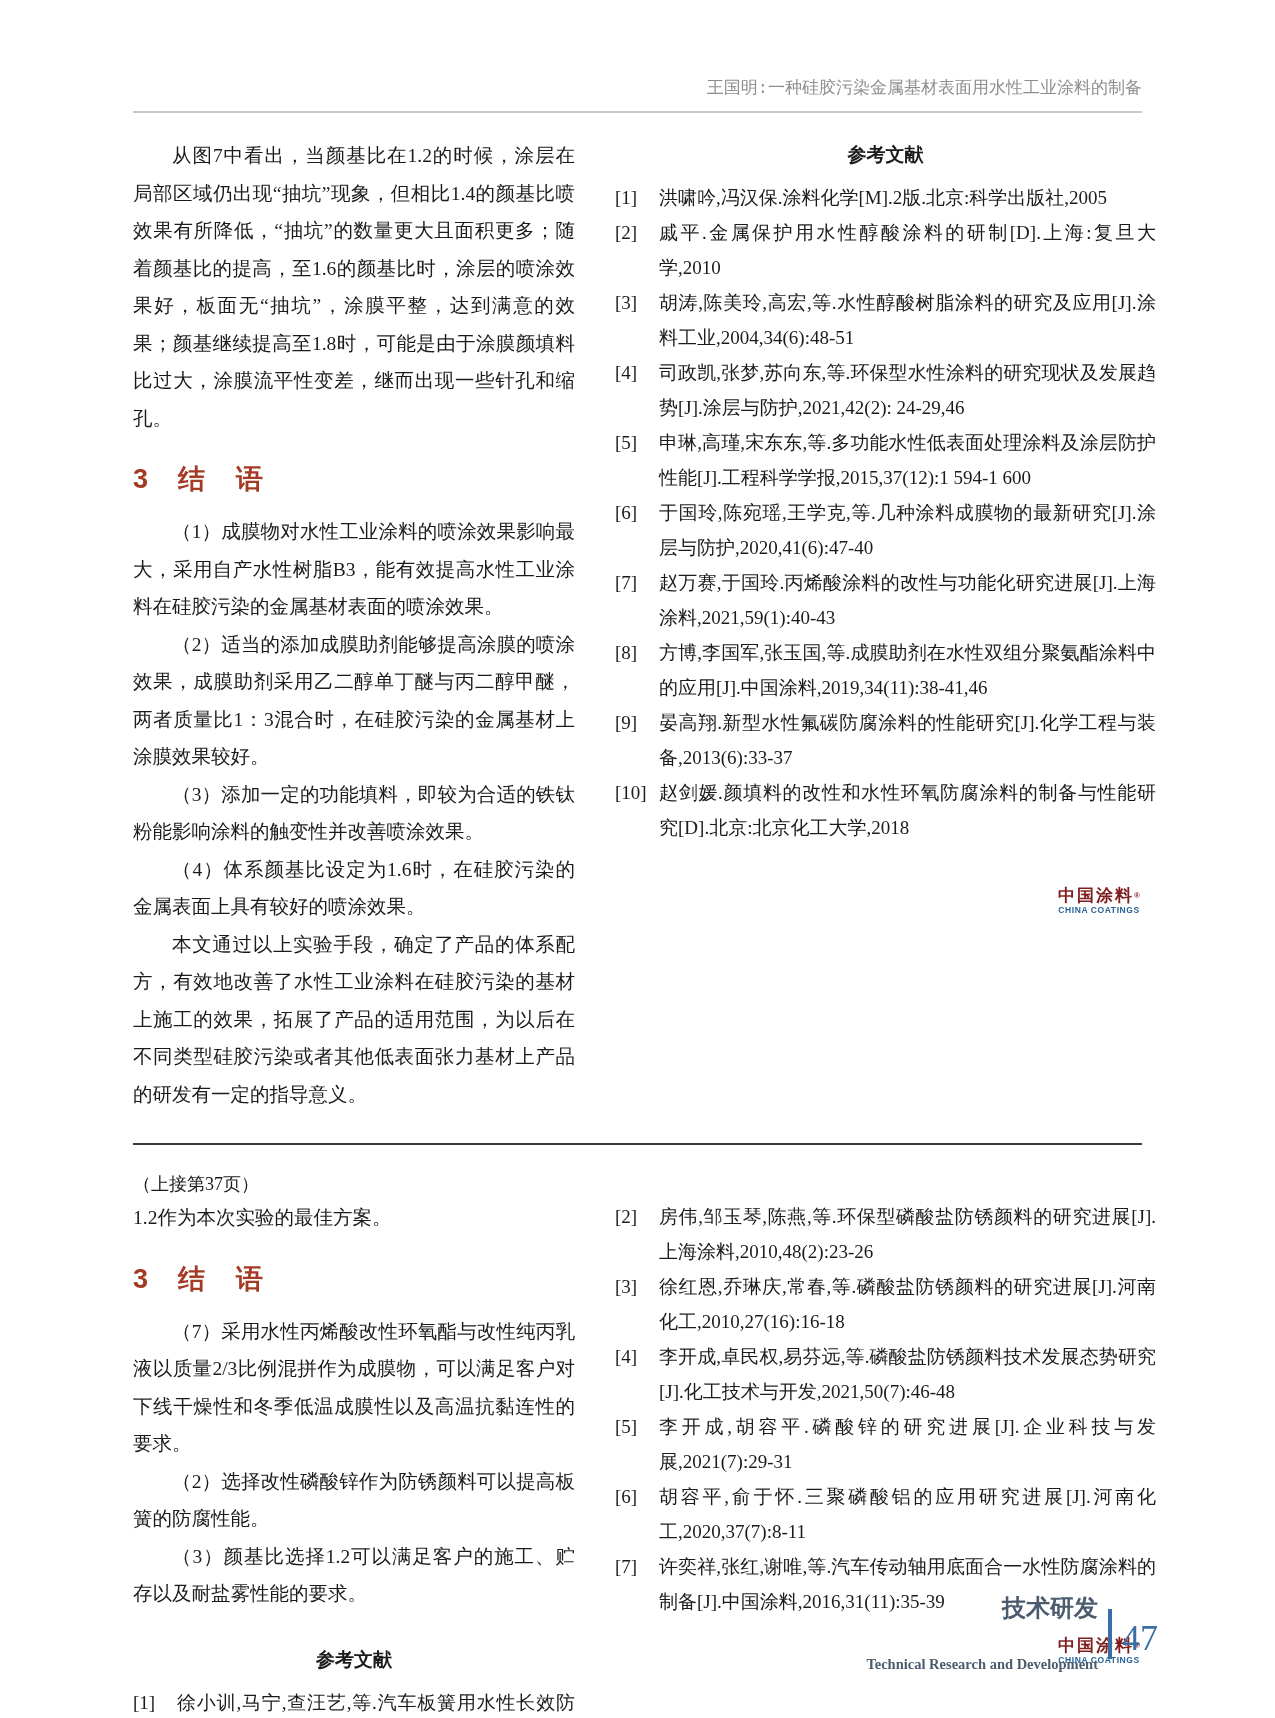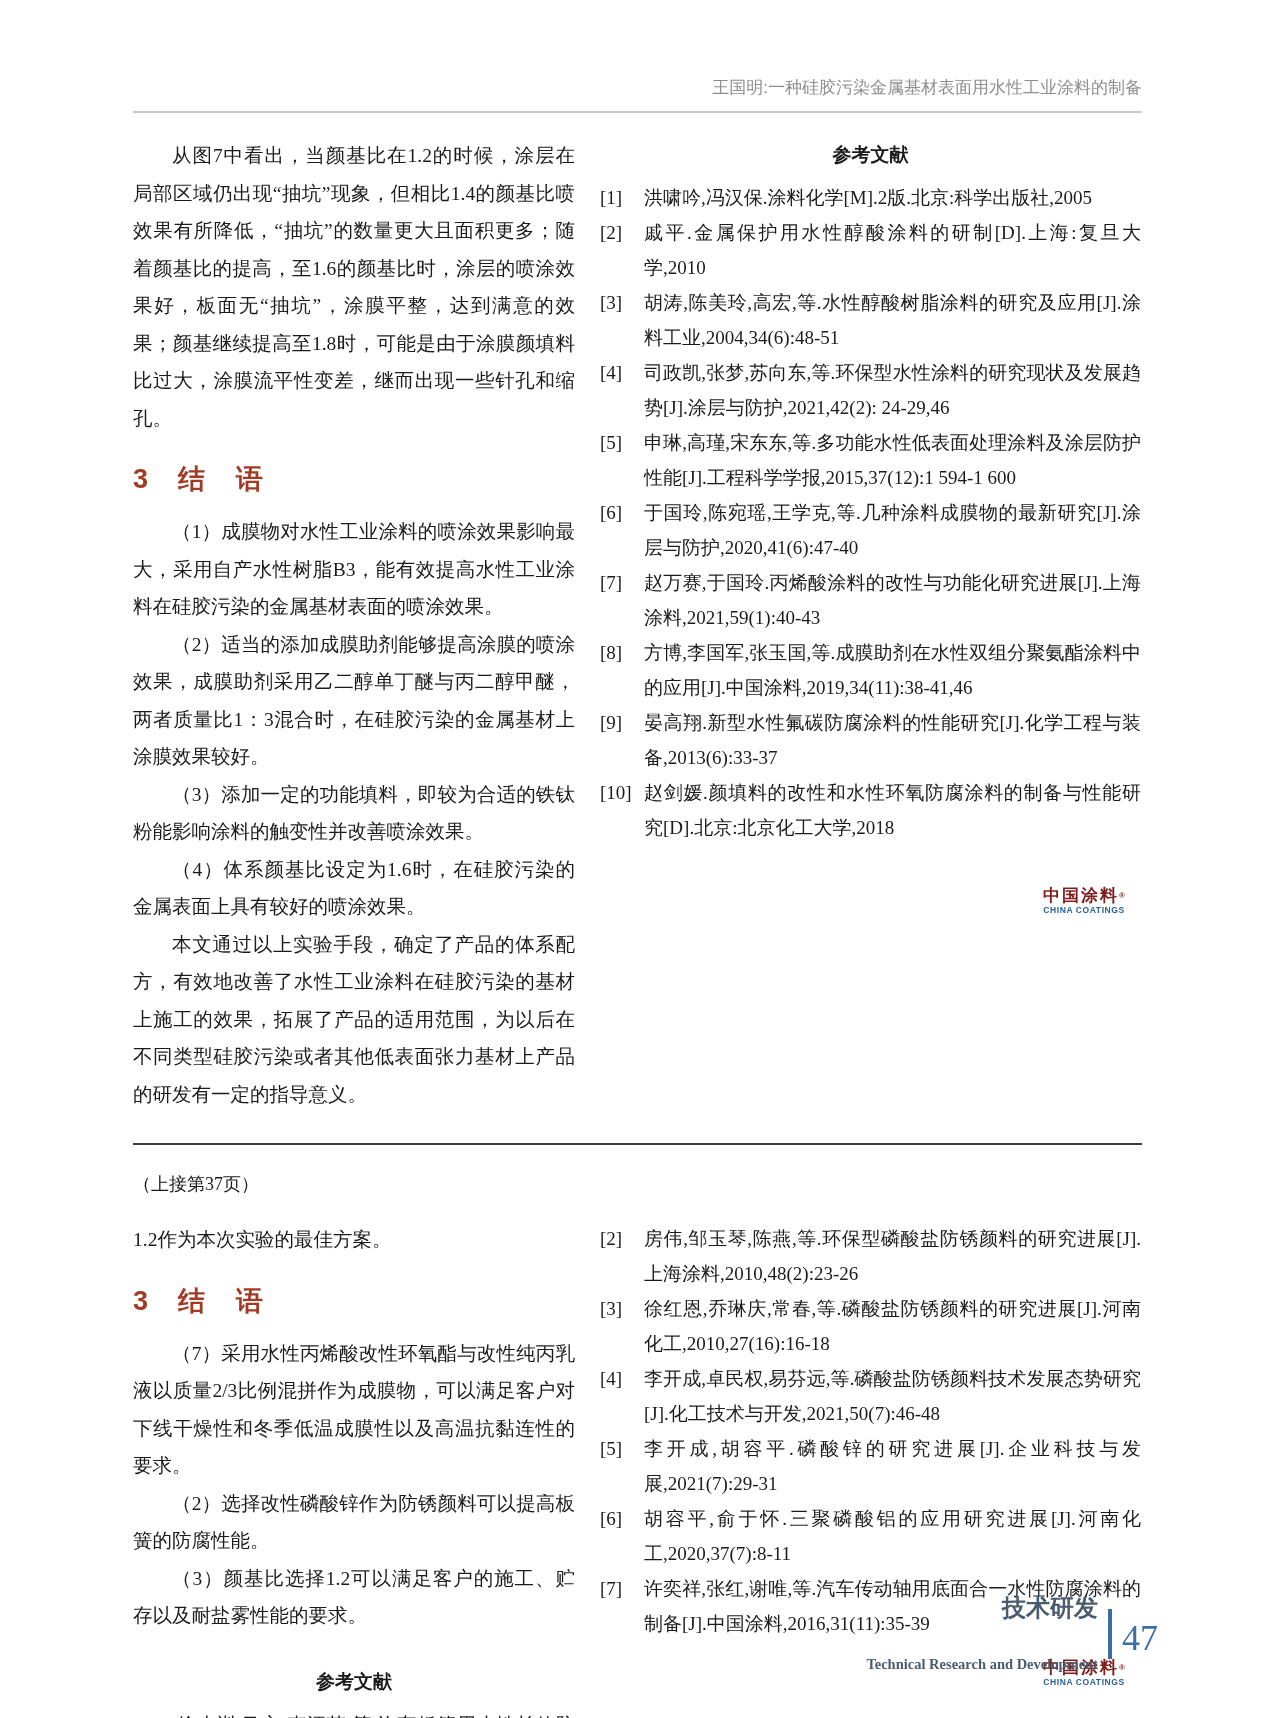--- a/index.html
+++ b/index.html
@@ -6,26 +6,26 @@
   html,body { background:#ffffff; }
   body {
     width:1275px; height:1718px; position:relative; overflow:hidden;
     font-family:"Liberation Serif", serif; color:#1b1b1b;
   }
   .page { padding:76px 133px 0 133px; }
 
   
   .running-head {
     text-align:right; color:#8e8e8e; font-size:17px;
-    font-family:Liberation Sans, sans-serif; padding-bottom:12px;
+    font-family:Liberation Mono, monospace; padding-bottom:12px;
   }
   .head-rule { border-top:2px solid #c8c8c8; margin-bottom:24px; }
 
   
-  .cols { display:flex; gap:25px; }
+  .cols { display:flex; gap:40px; }
   .col-left  { width:442px; flex:0 0 442px; }
   .col-right { width:541px; flex:0 0 541px; }
   .top-cols { min-height:858px; }
 
   
   .para {
     font-size:19.5px; line-height:37.5px; text-align:justify; text-indent:2em;
   }
   .para.no-indent { text-indent:0; }
 
@@ -56,21 +56,21 @@
   .logo-reg { font-size:8px; vertical-align:top; letter-spacing:0; }
   .logo-en {
     color:#2a6298; font-family:"Liberation Sans", sans-serif;
     font-weight:bold; font-size:8.5px; letter-spacing:0.6px; line-height:11px;
   }
   .logo.second { margin-top:18px; }
 
   
   .divider { border-top:2px solid #3c3c3c; margin:30px 0 24px 0; }
 
-  .note { font-size:18px; line-height:30px; margin-bottom:22px; }
+  .note { font-size:18px; line-height:30px; }
   .bottom-cols { margin-top:0; }
   .lead { margin-bottom:4px; }
 
   
   .footer {
     position:absolute; right:117px; top:1594px;
     display:flex; align-items:center;
   }
   .footer-text { text-align:right; margin-right:10px; }
   .footer-cn {

